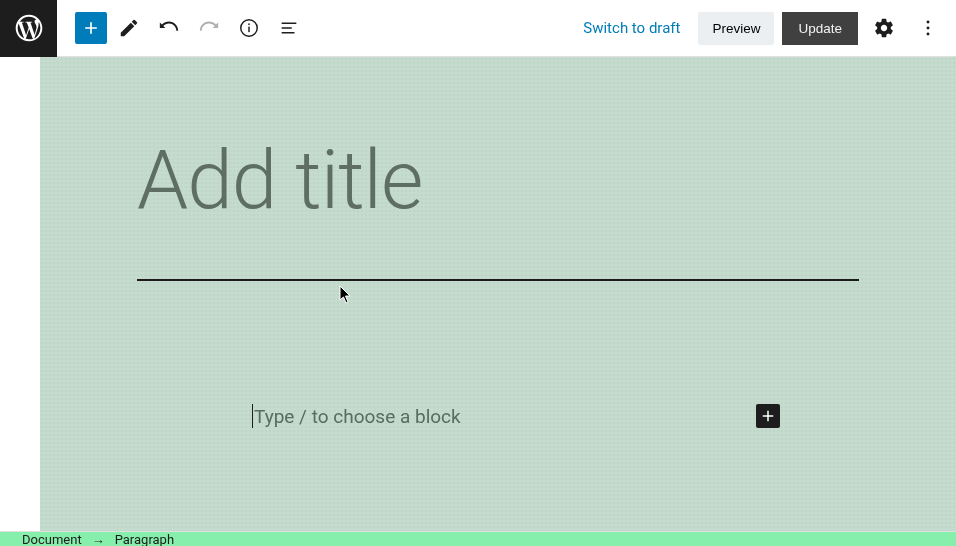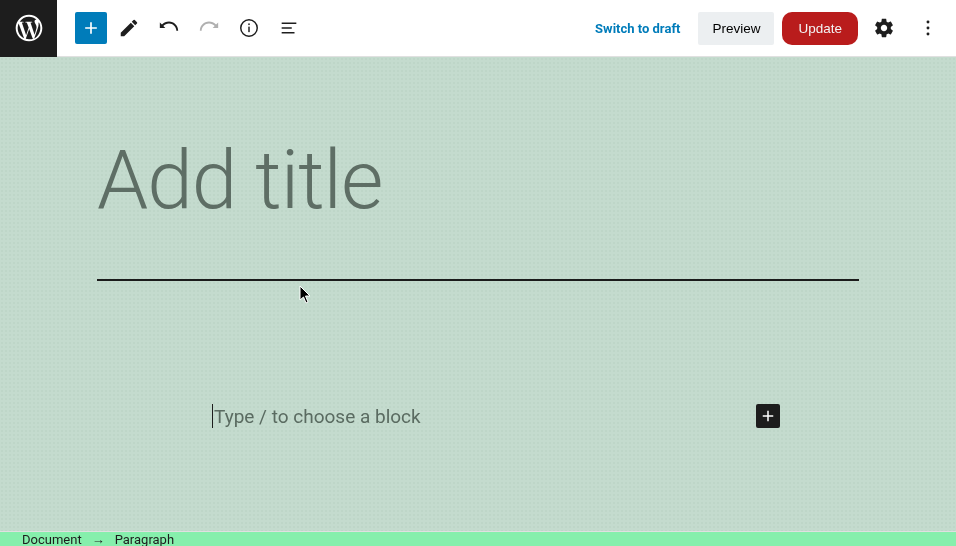--- a/index.html
+++ b/index.html
@@ -25,40 +25,41 @@
   .wp-logo svg { width: 32px; height: 32px; fill: #fff; }
   .tb-group { display: flex; align-items: center; gap: 4px; padding-left: 18px; }
   .tb-btn {
     width: 36px; height: 36px; display: flex; align-items: center; justify-content: center;
     border-radius: 2px; cursor: pointer; color: #1e1e1e;
   }
   .tb-btn.add { background: #007cba; color: #fff; width: 32px; height: 32px; }
   .tb-btn.disabled { color: #b0b0b0; cursor: default; }
   .tb-spacer { flex: 1; }
   .tb-right { display: flex; align-items: center; gap: 8px; padding-right: 10px; }
-  .link-btn { color: #007cba; font-size: 13px; cursor: pointer; padding: 8px 10px; font-weight: bold; }
+  .link-btn { color: #007cba; font-size: 15px; cursor: pointer; padding: 8px 10px; }
   .preview-btn {
     background: #eceff1; color: #000000; font-size: 13.5px;
     padding: 9px 14px; border: none; cursor: pointer; border-radius: 2px;
   }
   .update-btn {
-    background: #b91c1c; color: #f3f3f3; font-size: 13.5px;
-    padding: 9px 16px; border: none; cursor: pointer; border-radius: 10px;
+    background: #404040; color: #f3f3f3; font-size: 13.5px;
+    padding: 9px 16px; border: none; cursor: pointer; border-radius: 0;
   }
   .icon-btn { width: 36px; height: 36px; display: flex; align-items: center; justify-content: center; cursor: pointer; color:#1e1e1e;}
 
   
   .canvas {
     flex: 1;
     background: #c4dbce;
     background-image:
       radial-gradient(#bed6c8 1px, transparent 1px);
     background-size: 4px 4px;
     position: relative;
     overflow: hidden;
+    margin-left: 40px;
   }
   .editor-wrap {
     position: absolute;
     left: 97px; right: 97px; top: 82px;
   }
   .title-input {
     font-size: 82px;
     font-weight: 300;
     color: #5e6e65;
     letter-spacing: -1px;

